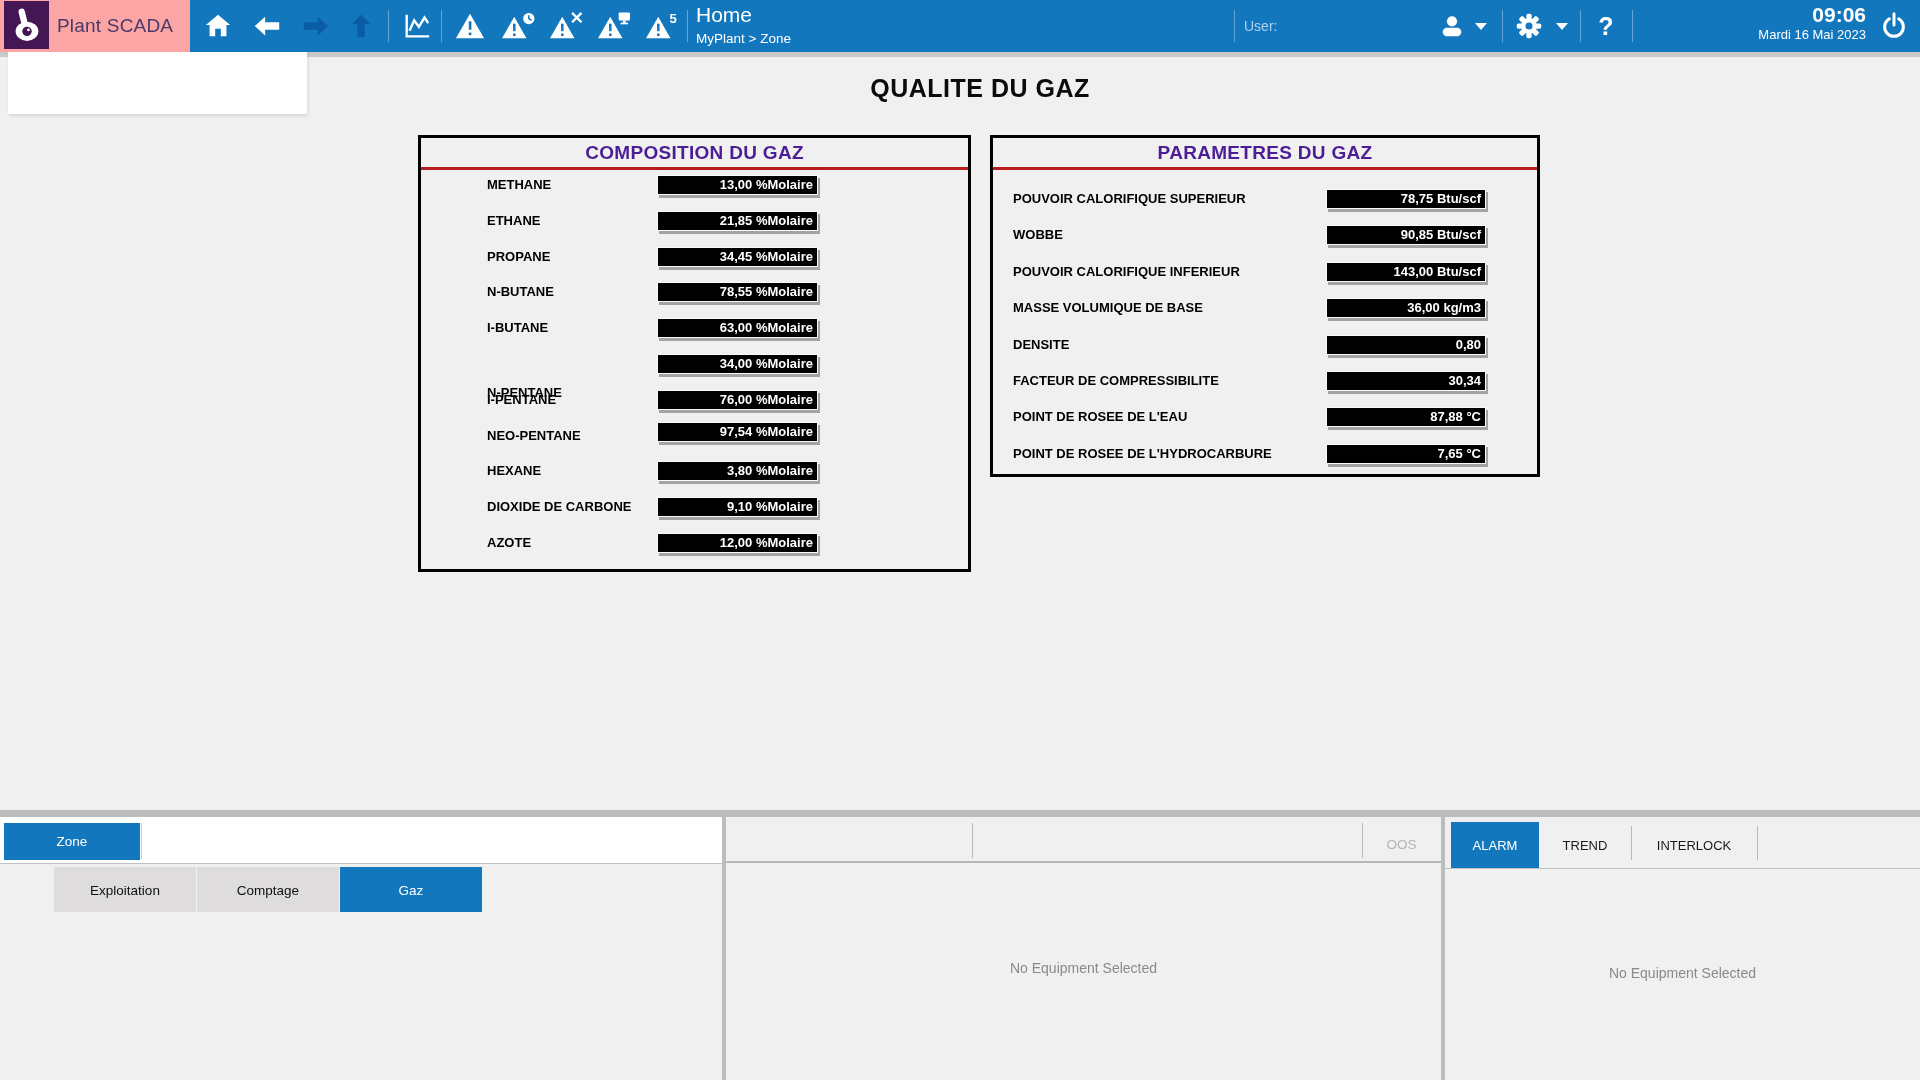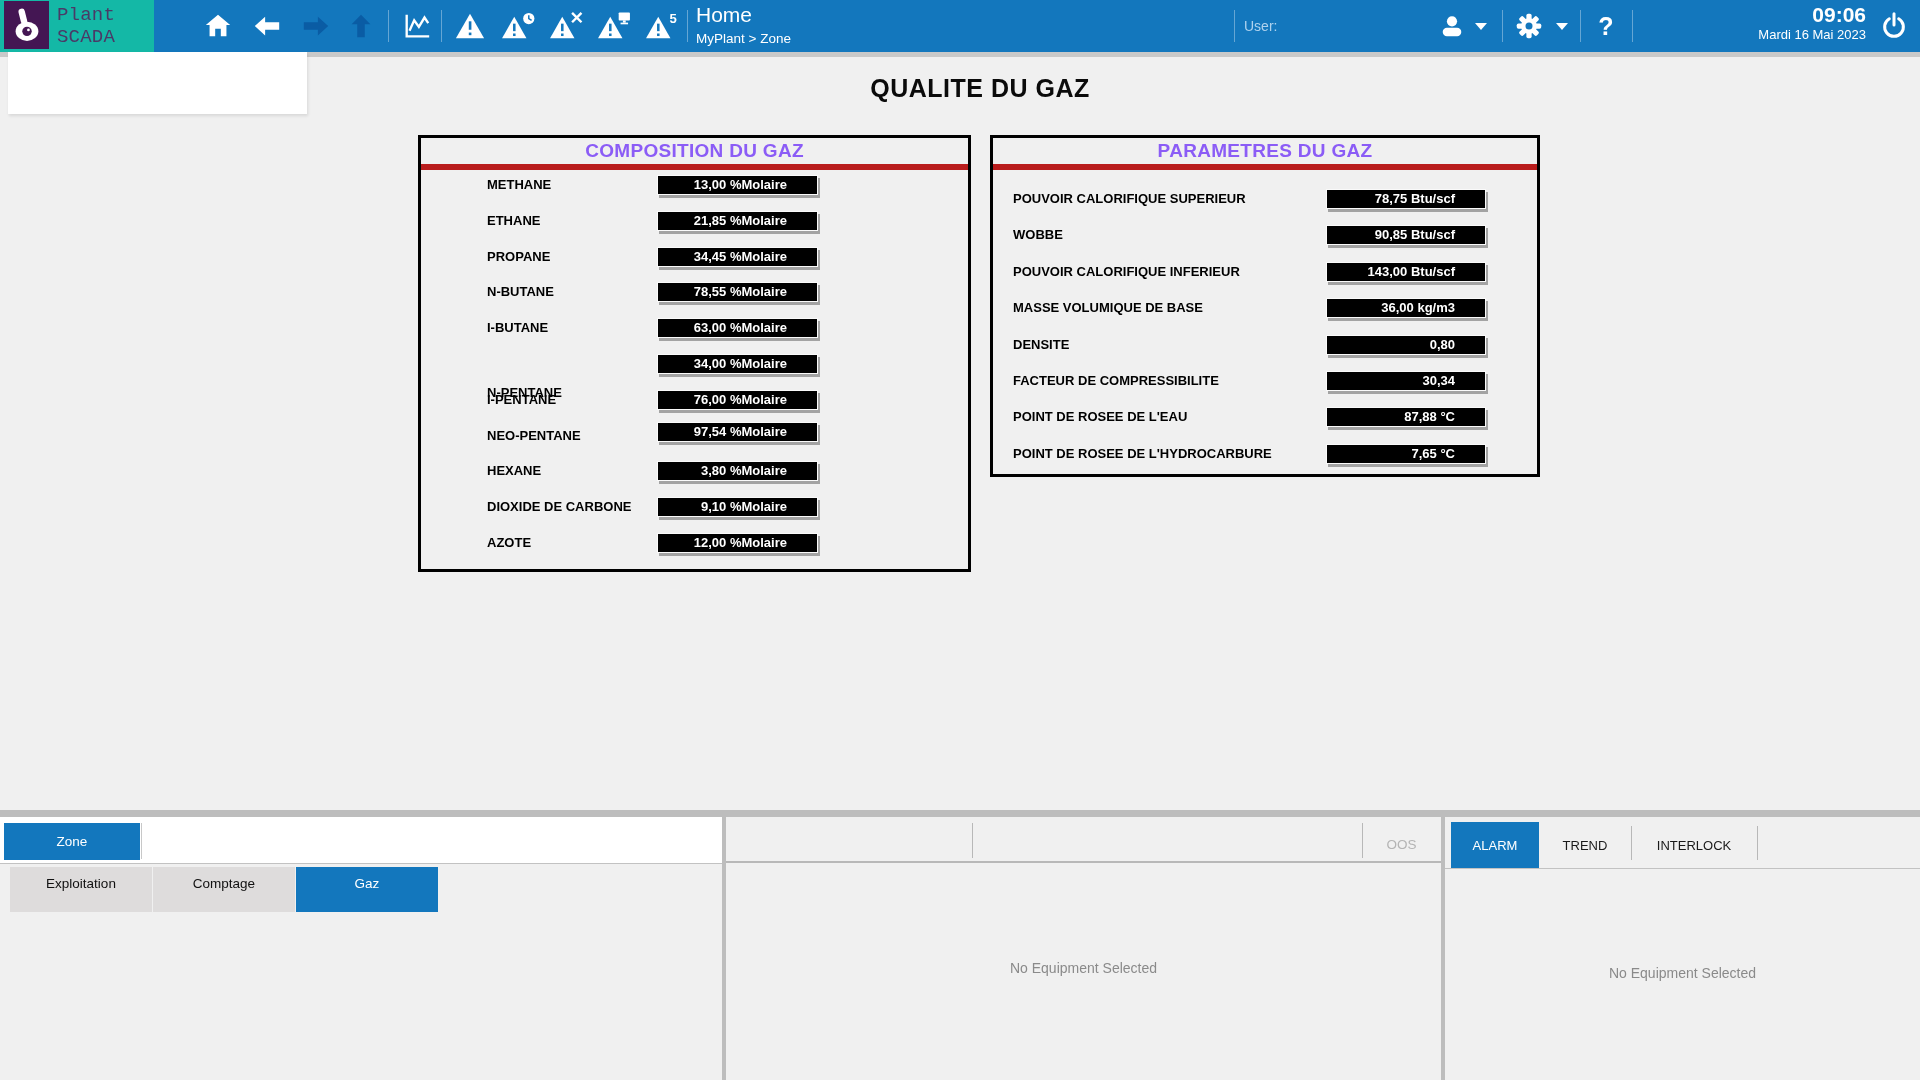--- a/index.html
+++ b/index.html
@@ -8,21 +8,21 @@
     position:relative;
     background:#f0f0f0;
     font-family:"Liberation Sans","DejaVu Sans",sans-serif;
     -webkit-font-smoothing:antialiased;
   }
   .abs { position:absolute; }
 
   
   .header { position:absolute; left:0; top:0; width:1920px; height:52px; background:#1377bd; }
   .header-shadow { position:absolute; left:0; top:52px; width:1920px; height:5px; background:#c9c9c9; }
-  .brand-area { position:absolute; left:0; top:0; width:154px; height:52px; background:#14b8a6;font-family:Liberation Mono, monospace; }
+  .brand-area { position:absolute; left:0; top:0; width:190px; height:52px; background:#fca5a5; }
   .logo-box { position:absolute; left:4px; top:1px; width:45px; height:48px; background:#441653; display:flex; align-items:center; justify-content:center; }
   .brand-text { position:absolute; left:57px; top:0; height:52px; display:flex; align-items:center; font-size:19px; color:#4a3a67; letter-spacing:0.2px; }
   .hico { position:absolute; top:0; width:40px; height:52px; display:flex; align-items:center; justify-content:center; cursor:pointer; }
   .hdiv { position:absolute; top:10px; width:1px; height:32px; background:rgba(255,255,255,0.35); }
   .nav-title { position:absolute; left:696px; top:3px; color:#ffffff; font-size:21px; font-weight:400; }
   .nav-crumb { position:absolute; left:696px; top:31px; color:#fff; font-size:13.5px; }
   .user-label { position:absolute; left:1244px; top:0; height:52px; display:flex; align-items:center; color:#aed2ee; font-size:14px; }
   .caret { width:0; height:0; border-left:6px solid transparent; border-right:6px solid transparent; border-top:7px solid #fff; }
   .help-q { color:#fff; font-size:25px; font-weight:bold; }
   .clock-box { position:absolute; left:1690px; top:3px; width:176px; text-align:right; color:#fff; }
@@ -30,36 +30,36 @@
   .clock-date { font-size:13px; line-height:16px; }
 
   
   .dropdown-panel { position:absolute; left:8px; top:52px; width:299px; height:62px; background:#ffffff; box-shadow:1px 2px 3px rgba(0,0,0,0.10); }
 
   
   .page-title { position:absolute; left:660px; top:74px; width:640px; text-align:center; font-size:25px; font-weight:bold; color:#0b0b0b; letter-spacing:0.5px; }
 
   
   .panel { position:absolute; border:3px solid #000; background:#f0f0f0; }
-  .panel-hdr { height:32px; border-bottom:6px solid #b91c1c; display:flex; align-items:center; justify-content:center; font-size:19px; font-weight:bold; color:#8b5cf6; letter-spacing:0.3px; }
+  .panel-hdr { height:32px; border-bottom:3px solid #b91c1c; display:flex; align-items:center; justify-content:center; font-size:19px; font-weight:bold; color:#4c1d95; letter-spacing:0.3px; }
   .panel-body { position:relative; width:100%; }
   .prow-lbl { position:absolute; height:20px; line-height:20px; font-size:13px; font-weight:bold; color:#000; white-space:nowrap; }
-  .vbox { position:absolute; height:20px; background:#000; border:1px solid #fafafa; box-shadow:2px 3px 0 #a3a3a3; color:#fff; font-size:13px; font-weight:bold; line-height:17px; text-align:right; padding-right:30px; white-space:nowrap; }
+  .vbox { position:absolute; height:20px; background:#000; border:1px solid #fafafa; box-shadow:2px 3px 0 #a3a3a3; color:#fff; font-size:13px; font-weight:bold; line-height:17px; text-align:right; padding-right:4px; white-space:nowrap; }
 
   
   .bottom { position:absolute; left:0; top:810px; width:1585px; height:270px; background:#f0f0f0; }
   .bottom-topbar { position:absolute; left:0; top:0; width:1920px; height:7px; background:#bdbdbd; }
   .pane-div { position:absolute; top:7px; width:4px; height:263px; background:#bdbdbd; }
   .left-strip { position:absolute; left:0; top:7px; width:722px; height:46px; background:#ffffff; }
   .left-strip-line { position:absolute; left:0; top:53px; width:722px; height:1px; background:#c2c2c2; }
   .tab-blue { background:#1377bd; color:#fff; }
   .tab-gray { background:#dedcdc; color:#111; }
   .zone-tab { position:absolute; left:4px; top:13px; width:136px; height:37px; display:flex; align-items:center; justify-content:center; font-size:13.5px; cursor:pointer; }
   .zone-tab-div { position:absolute; left:141px; top:13px; width:1px; height:36px; background:#c8c8c8; }
-  .sub-tab { position:absolute; top:57px; height:45px; font-size:13.5px; text-align:center; padding-top:9px; cursor:pointer; }
+  .sub-tab { position:absolute; top:57px; height:45px; font-size:13.5px; text-align:center; padding-top:16px; cursor:pointer;margin-left:44px; }
   .mid-strip-line { position:absolute; left:726px; top:51px; width:715px; height:2px; background:#b8b8b8; }
   .mini-div { position:absolute; top:13px; width:1px; height:35px; background:#b8b8b8; }
   .oos { position:absolute; left:1362px; top:27px; width:79px; text-align:center; font-size:13.5px; color:#b4b4b4; cursor:pointer; }
   .right-strip-line { position:absolute; left:1445px; top:58px; width:475px; height:1px; background:#c2c2c2; }
   .rtab { position:absolute; top:12px; height:46px; display:flex; align-items:center; justify-content:center; font-size:13px; cursor:pointer; }
   .rtab-lbl { color:#1a1a1a; }
   .no-equip { position:absolute; text-align:center; font-size:14px; color:#8a8a8a; }
 </style>
 </head>
 <body>

